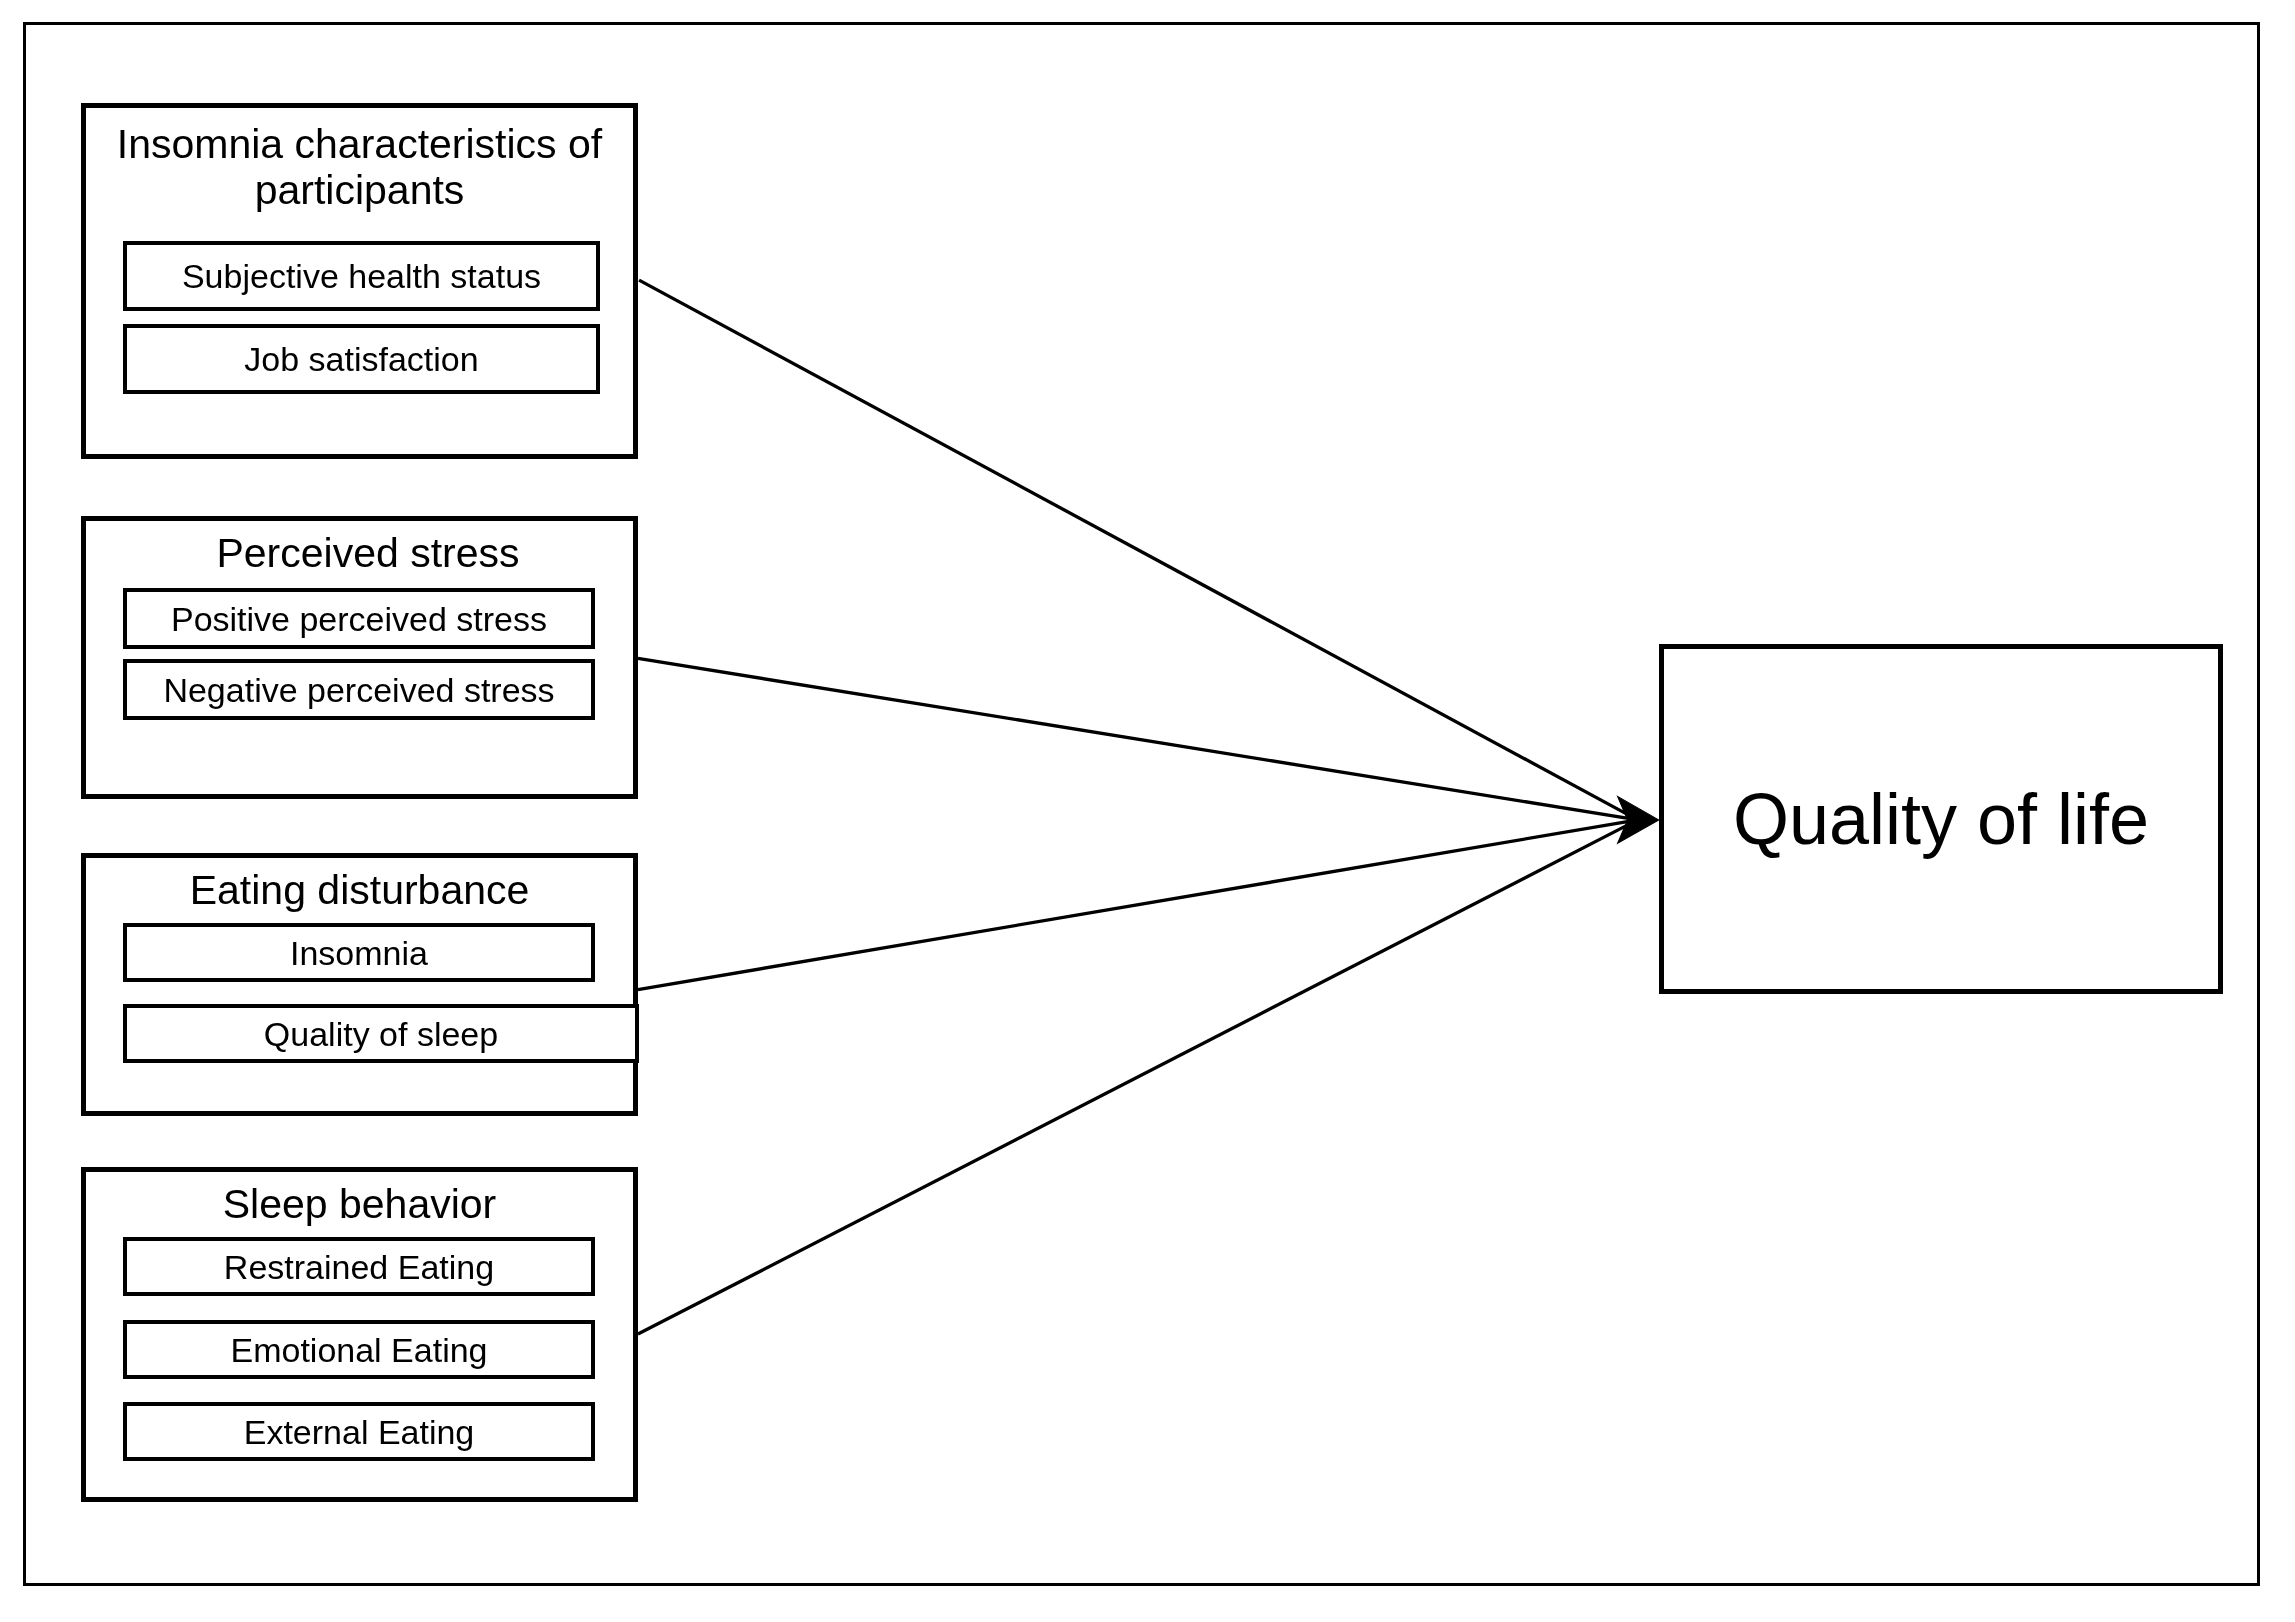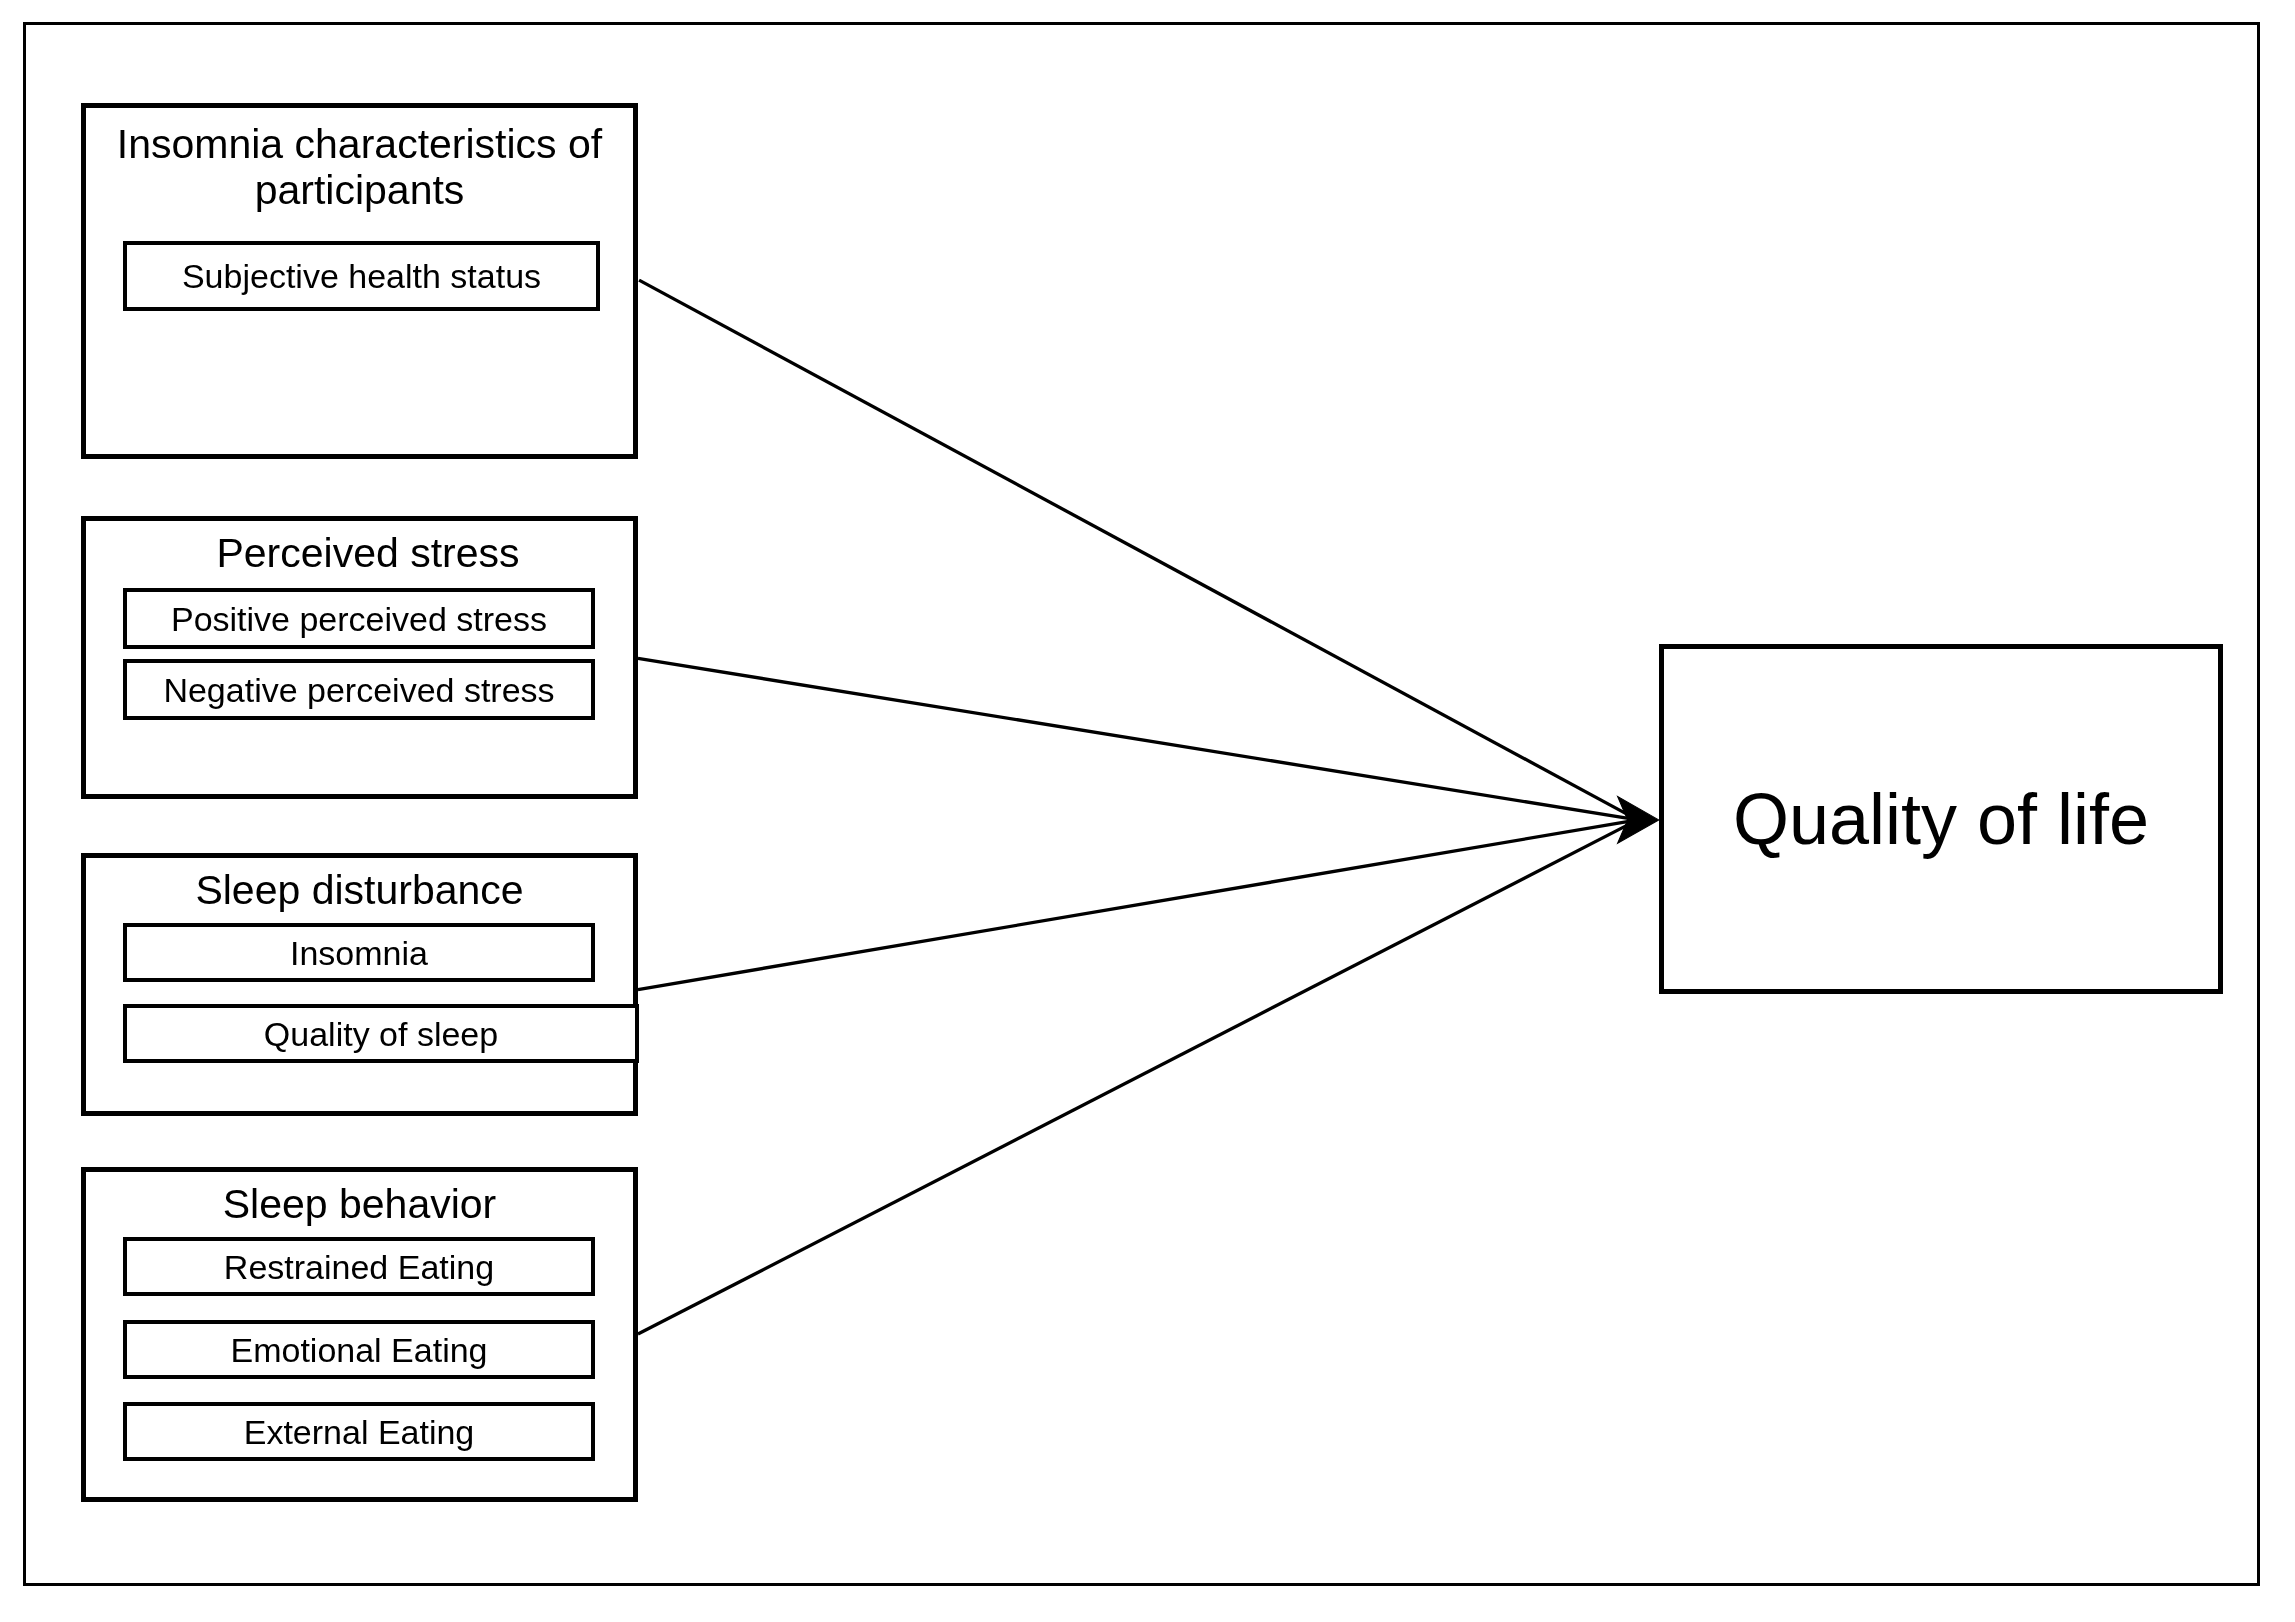--- a/index.html
+++ b/index.html
@@ -125,34 +125,37 @@
     </g>
     <polygon fill="#000000" stroke="#000000" stroke-width="2" points="2990,1478 2916,1436 2934,1478 2916,1520"></polygon>
   </svg>
 
   <div class="group-box" id="group-0">
     <div class="group-title">Insomnia characteristics of
 participants</div>
     <div class="item-box" style="left:37px; top:133px; width:477px; height:70px;">
       <span class="item-label">Subjective health status</span>
     </div>
+    <div class="item-box" style="left:37px; top:216px; width:477px; height:70px;">
+      <span class="item-label">Job satisfaction</span>
+    </div>
   </div>
 
   <div class="group-box" id="group-1">
     <div class="group-title">Perceived stress</div>
     <div class="item-box" style="left:37px; top:67px; width:472px; height:61px;">
       <span class="item-label">Positive perceived stress</span>
     </div>
     <div class="item-box" style="left:37px; top:138px; width:472px; height:61px;">
       <span class="item-label">Negative perceived stress</span>
     </div>
   </div>
 
   <div class="group-box" id="group-2">
-    <div class="group-title">Sleep disturbance</div>
+    <div class="group-title">Eating disturbance</div>
     <div class="item-box" style="left:37px; top:65px; width:472px; height:59px;align-items:center;">
       <span class="item-label">Insomnia</span>
     </div>
     <div class="item-box" style="left:37px; top:146px; width:516px; height:59px;">
       <span class="item-label">Quality of sleep</span>
     </div>
   </div>
 
   <div class="group-box" id="group-3">
     <div class="group-title">Sleep behavior</div>

